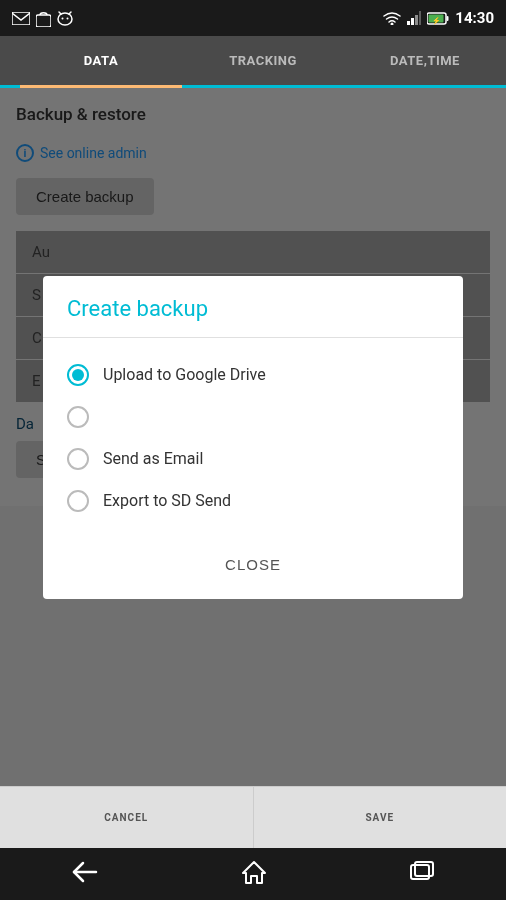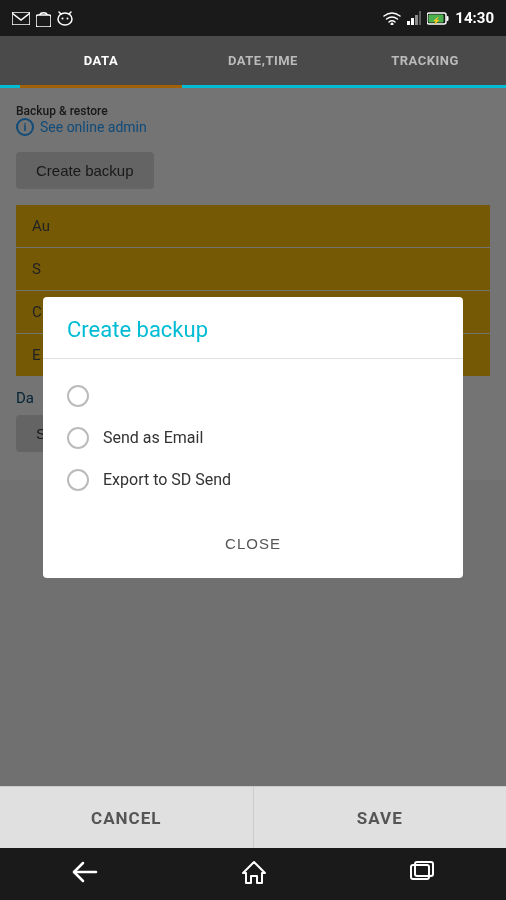--- a/index.html
+++ b/index.html
@@ -51,36 +51,36 @@
       color: #bbb;
       font-size: 13px;
       font-weight: bold;
       letter-spacing: 0.5px;
       cursor: pointer;
       border-bottom: 3px solid transparent;
       margin-bottom: -3px;
     }
     .tab-item.active {
       color: white;
-      border-bottom: 3px solid #a16207;
+      border-bottom: 3px solid #fdba74;
       margin-left: 20px;
     }
 
     
     .main-content {
       background: #e8e8e8;
       flex: 1;
       padding: 16px;
       position: relative;
     }
 
     .section-title {
-      font-size: 12px;
+      font-size: 17px;
       color: #333;
-      margin-bottom: 0;
+      margin-bottom: 20px;
       font-weight: 500;
     }
 
     .help-link {
       display: flex;
       align-items: center;
       gap: 6px;
       margin-bottom: 16px;
     }
     .help-icon {
@@ -104,40 +104,40 @@
       border: none;
       border-radius: 4px;
       padding: 10px 20px;
       font-size: 15px;
       color: #333;
       cursor: pointer;
       display: inline-block;
     }
 
     .content-row {
-      background: #eab308;
+      background: #a3a3a3;
       padding: 12px 16px;
       margin-bottom: 1px;
       font-size: 15px;
       color: #444;
     }
 
     
     .bottom-bar {
       height: 62px;
       background: #e0e0e0;
       display: flex;
       border-top: 1px solid #ccc;
     }
     .bottom-btn {
       flex: 1;
       display: flex;
       align-items: center;
       justify-content: center;
-      font-size: 17px;
+      font-size: 10px;
       font-weight: bold;
       color: #555;
       cursor: pointer;
       letter-spacing: 1px;
     }
     .bottom-btn.cancel {
       border-right: 1px solid #ccc;
     }
 
     
@@ -274,22 +274,22 @@
       <rect x="19.5" y="4" width="2" height="5" rx="1" fill="white"></rect>
       <rect x="1.5" y="2.5" width="15" height="8" rx="1" fill="#4caf50"></rect>
       <text x="5" y="11" font-size="7" fill="white" font-weight="bold">⚡</text>
     </svg>
     <span>14:30</span>
   </div>
 </div>
 
 <div class="tab-bar">
   <div class="tab-item active">DATA</div>
+  <div class="tab-item">TRACKING</div>
   <div class="tab-item">DATE,TIME</div>
-  <div class="tab-item">TRACKING</div>
 </div>
 
 <div class="content-area">
   <div class="main-content" style="padding: 16px;">
     <div class="section-title">Backup &amp; restore</div>
     <div class="help-link">
       <div class="help-icon">i</div>
       <span class="help-text">See online admin</span>
     </div>
     <button class="btn-gray" style="margin-bottom: 16px;">Create backup</button>
@@ -304,20 +304,26 @@
     </div>
     <button class="btn-gray" style="margin-top: 8px; margin-bottom: 12px;">Storage admin</button>
     <button class="btn-gray">Archive</button>
   </div>
 
   <div class="overlay">
     <div class="dialog">
       <div class="dialog-title">Create backup</div>
       <div class="dialog-body">
 
+        <div class="radio-option">
+          <div class="radio-circle selected">
+            <div class="radio-inner"></div>
+          </div>
+          <span class="radio-label">Upload to Google Drive</span>
+        </div>
 
         <div class="radio-option">
           <div class="radio-circle"></div>
         </div>
 
         <div class="radio-option">
           <div class="radio-circle"></div>
           <span class="radio-label">Send as Email</span>
         </div>
 

